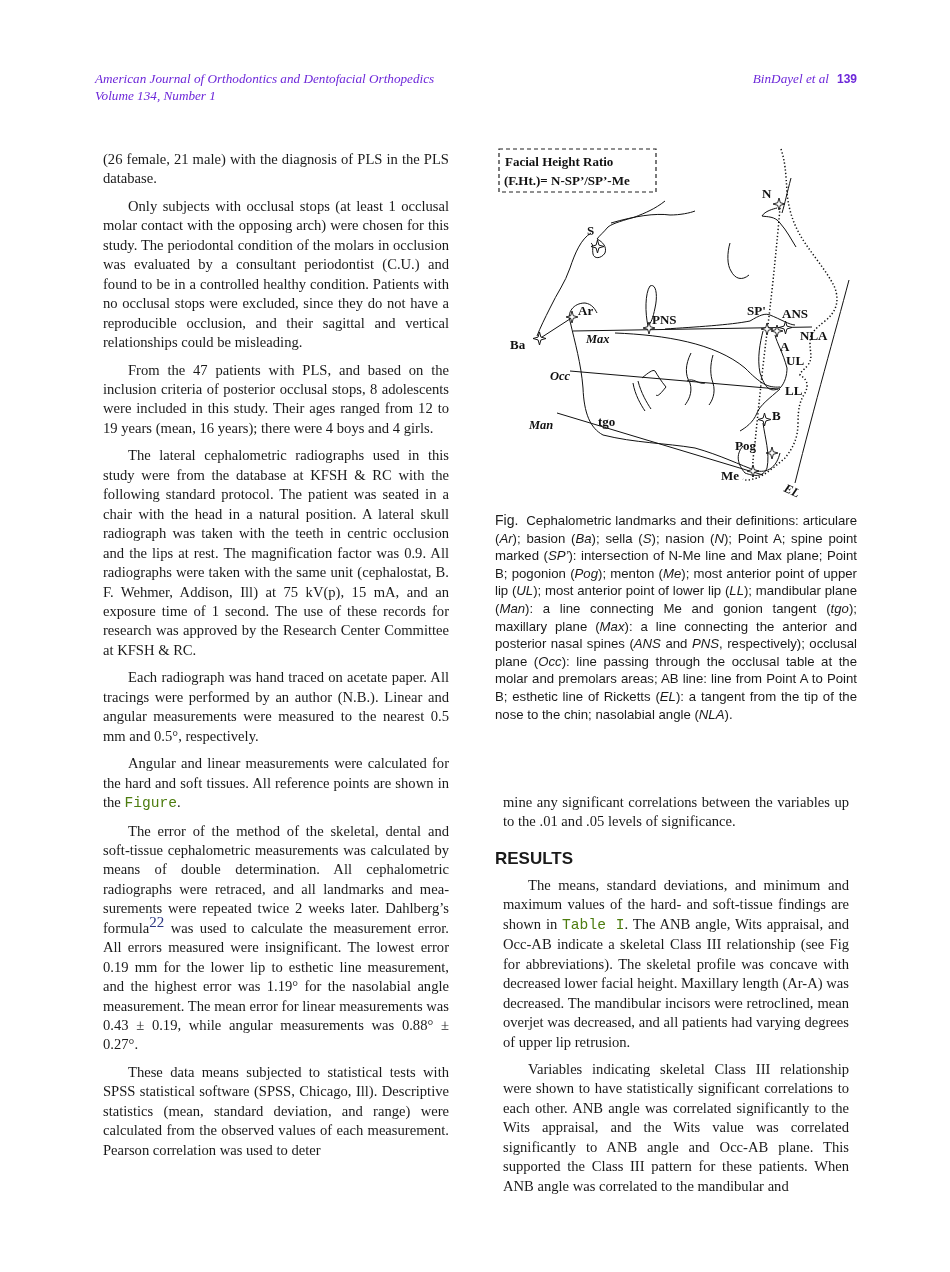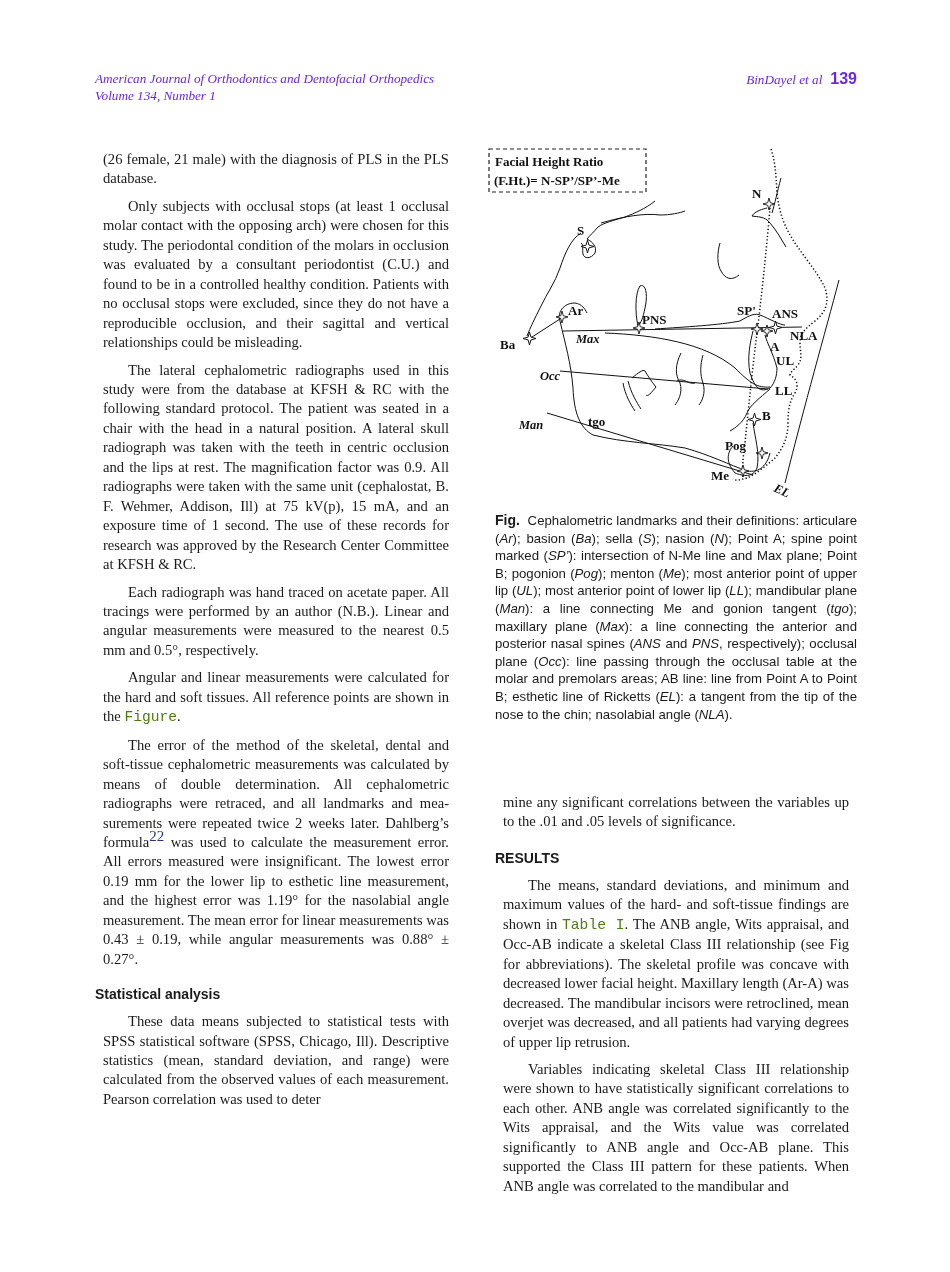--- a/index.html
+++ b/index.html
@@ -1,58 +1,58 @@
 <!DOCTYPE html>
 <html><head>
 <meta charset="utf-8">
 <style>
   html, body { margin: 0; padding: 0; background: #ffffff; }
   body { width: 950px; height: 1272px; position: relative; overflow: hidden; color: #1a1a1a; }
   .running-head { position: absolute; left: 95px; top: 70px; width: 762px; font-family: "Liberation Serif", serif; font-style: italic; font-size: 13.2px; line-height: 17px; color: #6d28d9; }
   .running-head .right { position: absolute; right: 0; top: 0; }
-  .running-head .pagenum { font-family: "Liberation Sans", sans-serif; font-style: normal; font-weight: bold; font-size: 16px; margin-left: 8px; }
+  .running-head .pagenum { font-family: "Liberation Sans", sans-serif; font-style: normal; font-weight: bold; font-size: 12px; margin-left: 8px; }
   .col { position: absolute; font-family: "Liberation Serif", serif; font-size: 14.6px; line-height: 19.45px; text-align: justify; }
   .col-left { left: 95px; top: 142px; width: 362px; }
   .col-right-bottom { left: 495px; top: 785px; width: 362px; }
   .col p { margin: 8px; text-indent: 0; hyphens: manual; }
   .col p.indent { text-indent: 25px; }
   .col p.first { text-indent: 0; }
   .col .link { color: #4d7c0f; font-family: Liberation Mono, monospace; }
   .col sup { font-size: 15px; line-height: 0; vertical-align: super; color: #2a3580; }
-  h3.sec { font-family: "Liberation Sans", sans-serif; font-weight: bold; font-size: 14px; margin: 0; line-height: 19px; text-align: left; }
+  h3.sec { font-family: "Liberation Sans", sans-serif; font-weight: bold; font-size: 17px; margin: 0; line-height: 19px; text-align: left; }
   .h-stat { margin-top: 16px !important; margin-bottom: 7px !important; }
   .h-results { margin-top: 17px !important; margin-bottom: 8px !important; }
-  .figure { position: absolute; left: 485px; top: 143px; width: 365px; height: 362px; }
+  .figure { position: absolute; left: 495px; top: 143px; width: 365px; height: 362px; }
   .figure svg { width: 365px; height: 362px; display: block; }
   .caption { position: absolute; left: 495px; top: 512px; width: 362px; font-family: "Liberation Sans", sans-serif; font-size: 13.2px; line-height: 17.6px; text-align: justify; }
-  .caption .lab { font-weight: bold; font-size: 14px; margin-right: 4px; }
+  .caption .lab { font-weight: normal; font-size: 14px; margin-right: 4px; }
   .caption i { font-style: italic; }
   .fig-label { font-family: "Liberation Serif", serif; font-weight: bold; font-size: 13px; fill: #111; }
   .fig-label-it { font-family: "Liberation Serif", serif; font-weight: bold; font-style: italic; font-size: 12.5px; fill: #111; }
   .fig-box-text { font-family: "Liberation Serif", serif; font-weight: bold; font-size: 13px; fill: #111; }
 </style>
 </head>
 <body>
 
 <div class="running-head">
   <div>American Journal of Orthodontics and Dentofacial Orthopedics</div>
   <div>Volume 134, Number 1</div>
   <div class="right">
     <span>BinDayel et al</span><span class="pagenum">139</span>
   </div>
 </div>
 
 <div class="col col-left">
   <p class="first">(26 female, 21 male) with the diagnosis of PLS in the PLS database.</p>
   <p class="indent">Only subjects with occlusal stops (at least 1 occlu­sal molar contact with the opposing arch) were chosen for this study. The periodontal condition of the molars in occlusion was evaluated by a consultant periodontist (C.U.) and found to be in a controlled healthy condi­tion. Patients with no occlusal stops were excluded, since they do not have a reproducible occlusion, and their sagittal and vertical relationships could be mis­leading.</p>
+  <p class="indent">From the 47 patients with PLS, and based on the inclusion criteria of posterior occlusal stops, 8 adoles­cents were included in this study. Their ages ranged from 12 to 19 years (mean, 16 years); there were 4 boys and 4 girls.</p>
   <p class="indent">The lateral cephalometric radiographs used in this study were from the database at KFSH &amp; RC with the following standard protocol. The patient was seated in a chair with the head in a natural position. A lateral skull radiograph was taken with the teeth in centric occlusion and the lips at rest. The magnification factor was 0.9. All radiographs were taken with the same unit (cephalostat, B. F. Wehmer, Addison, Ill) at 75 kV(p), 15 mA, and an exposure time of 1 second. The use of these records for research was approved by the Re­search Center Committee at KFSH &amp; RC.</p>
   <p class="indent">Each radiograph was hand traced on acetate paper. All tracings were performed by an author (N.B.). Linear and angular measurements were measured to the nearest 0.5 mm and 0.5°, respectively.</p>
   <p class="indent"><span>Angular and linear measurements were calculated for the hard and soft tissues. All reference points are shown in the </span><span class="link">Figure</span><span>.</span></p>
   <p class="indent"><span>The error of the method of the skeletal, dental and soft-tissue cephalometric measurements was calculated by means of double determination. All cephalometric radiographs were retraced, and all landmarks and mea­surements were repeated twice 2 weeks later. Dahl­berg’s formula</span><sup>22</sup><span> was used to calculate the measure­ment error. All errors measured were insignificant. The lowest error 0.19 mm for the lower lip to esthetic line measurement, and the highest error was 1.19° for the nasolabial angle measurement. The mean error for linear measurements was 0.43 ± 0.19, while angular measurements was 0.88° ± 0.27°.</span></p>
-  <h3 class="sec h-stat">Statistical analysis</h3>
   <p class="indent">These data means subjected to statistical tests with SPSS statistical software (SPSS, Chicago, Ill). Descrip­tive statistics (mean, standard deviation, and range) were calculated from the observed values of each measurement. Pearson correlation was used to deter­</p>
 </div>
 
 <div class="figure">
   <svg viewBox="0 0 365 362">
     <defs>
       <symbol id="star" viewBox="-6 -6 12 12">
         <path d="M0,-6 L1.3,-1.3 L6,0 L1.3,1.3 L0,6 L-1.3,1.3 L-6,0 L-1.3,-1.3 Z" fill="#fff" stroke="#111" stroke-width="0.9"></path>
       </symbol>
     </defs>

